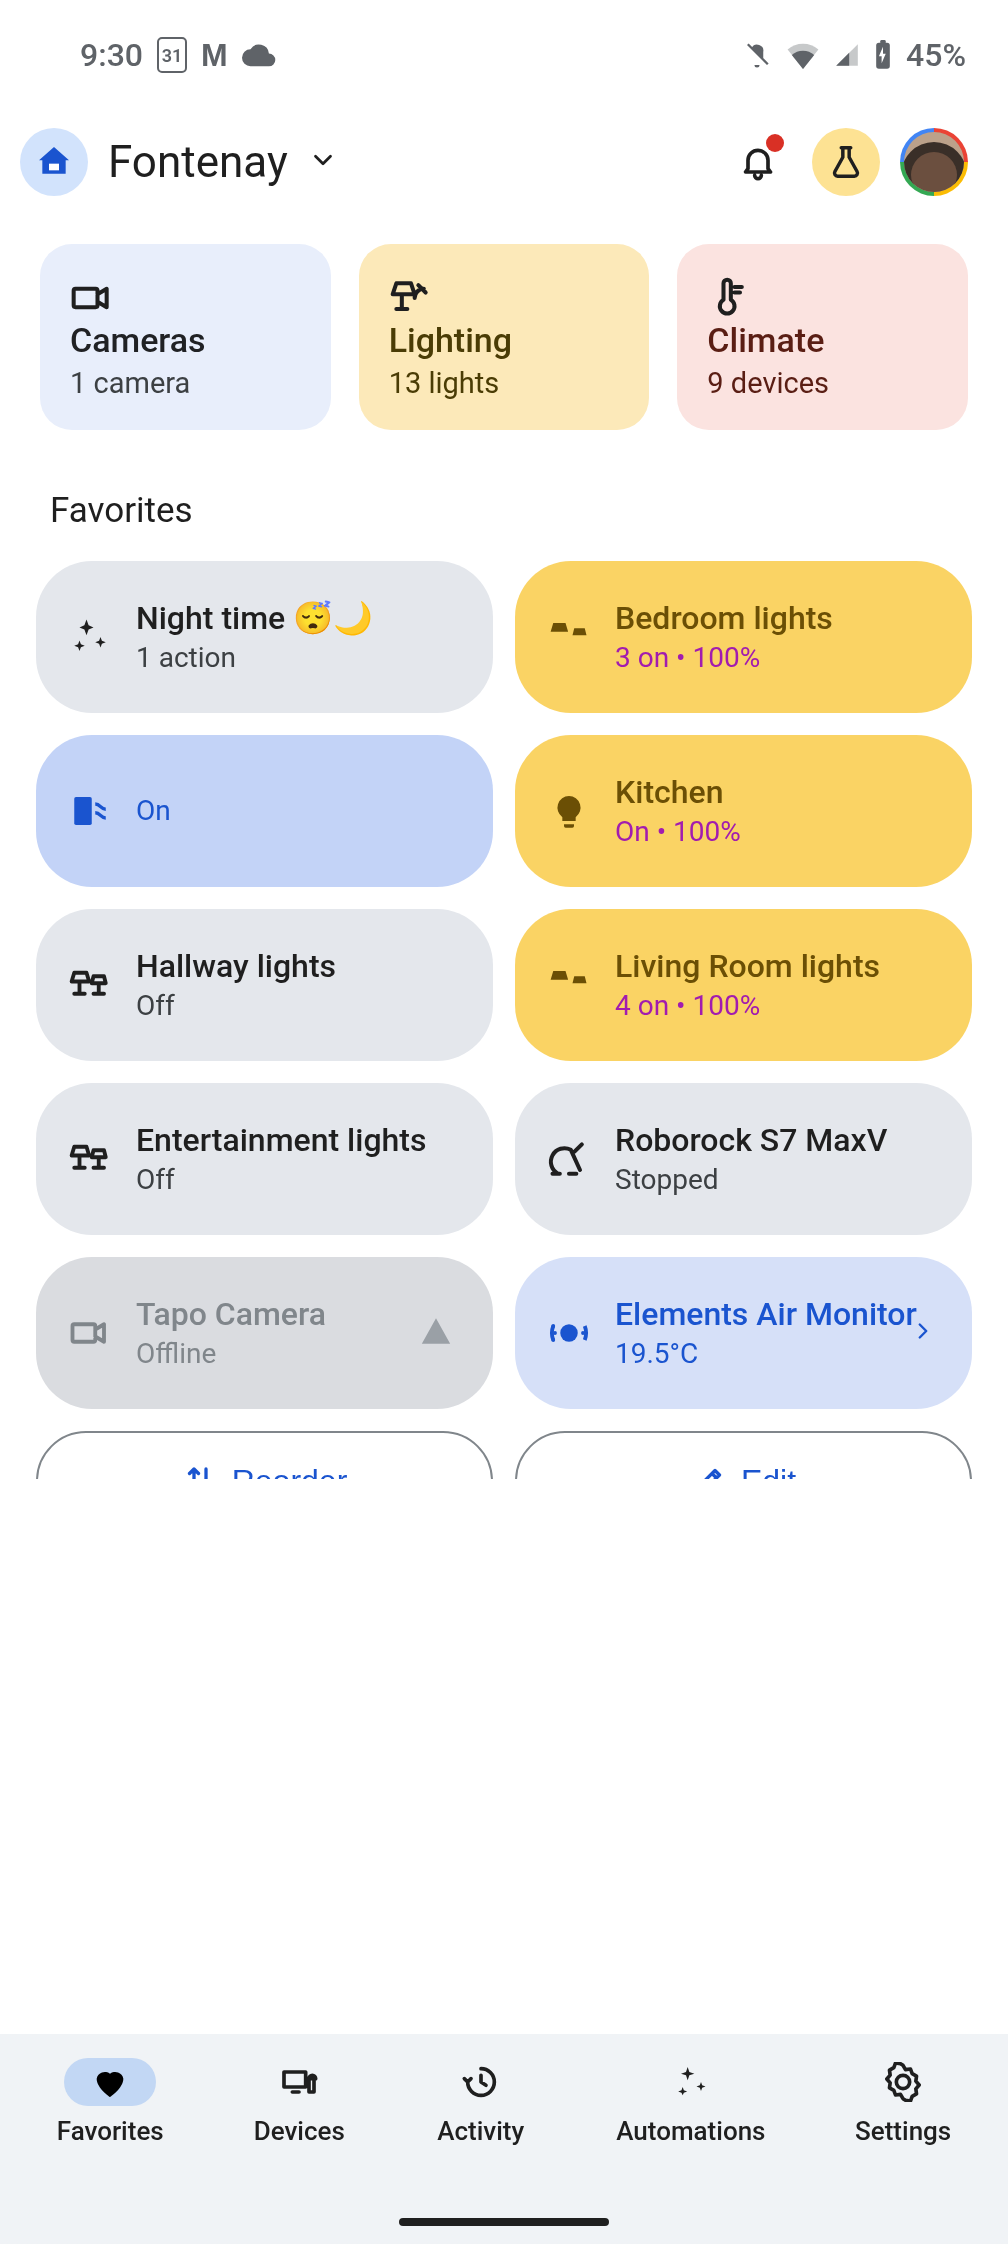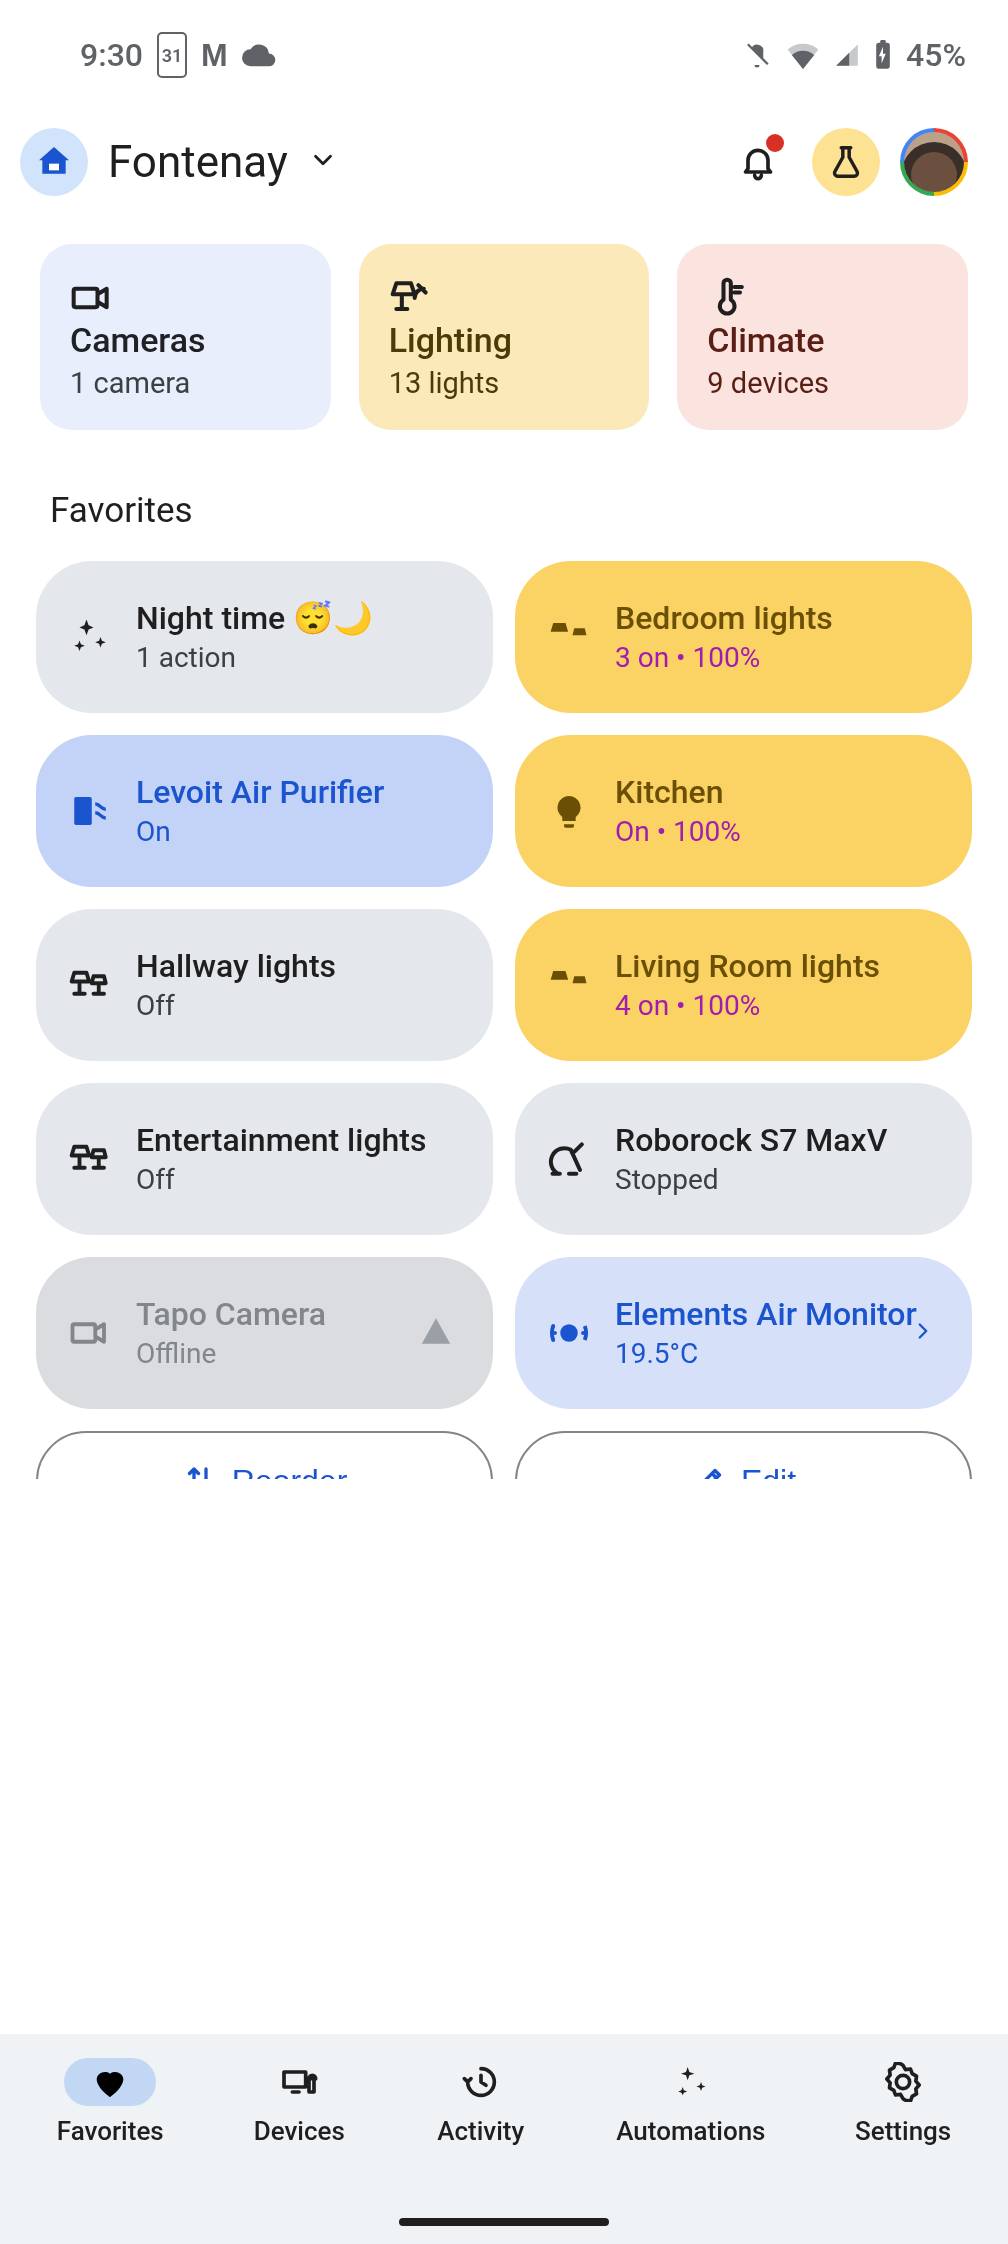--- a/index.html
+++ b/index.html
@@ -2,21 +2,21 @@
 <html><head>
 <meta charset="utf-8">
 <style>
   * { box-sizing: border-box; margin: 0; padding: 0; }
   html, body { width: 1008px; height: 2244px; font-family: 'Google Sans', Roboto, Arial, sans-serif; background: #fff; color: #1f1f1f; overflow: hidden; }
 
   
   .status-bar { display: flex; align-items: center; justify-content: space-between; padding: 30px 42px 0 80px; height: 80px; font-size: 32px; font-weight: 500; color: #5f6368; }
   .status-left, .status-right { display: flex; align-items: center; gap: 14px; }
   .status-left span, .status-right span { display: inline-flex; align-items: center; }
-  .cal-icon { border: 2.5px solid #5f6368; border-radius: 5px; width: 30px; height: 46px; font-size: 18px; display:flex; align-items:center; justify-content:center; font-weight:600;}
+  .cal-icon { border: 2.5px solid #5f6368; border-radius: 5px; width: 30px; height: 36px; font-size: 18px; display:flex; align-items:center; justify-content:center; font-weight:600;}
   .gmail-icon { font-family: Arial; font-weight: 700; }
   .cloud-icon svg { display:block; }
 
   
   .header { display: flex; align-items: center; padding: 48px 40px 24px 20px; gap: 20px; }
   .home-badge { width: 68px; height: 68px; border-radius: 50%; background: #d2e3fc; display:flex; align-items:center; justify-content:center; }
   .home-badge svg { width: 40px; height: 40px; }
   .home-name { font-size: 44px; font-weight: 400; letter-spacing: 0; }
   .chevron { margin-left: 6px; }
   .header-spacer { flex: 1; }
@@ -221,21 +221,20 @@
   </div>
 
   <div class="fav-card c-bluelt">
     <div class="fav-icon">
       <svg width="42" height="42" viewBox="0 0 24 24" fill="#1a54cf">
           <rect x="3" y="4" width="10" height="16" rx="1"></rect>
           <path stroke="#1a54cf" stroke-width="2" fill="none" d="M15 8c3 0 3 3 6 3M15 13c3 0 3 3 6 3"></path>
         </svg>
     </div>
     <div class="fav-text">
-      <div class="fav-title">Levoit Air Purifier</div>
       <div class="fav-sub">On</div>
     </div>
   </div>
 
   <div class="fav-card c-amber">
     <div class="fav-icon">
       <svg width="40" height="40" viewBox="0 0 24 24" fill="#6b4f05">
           <path d="M12 3a7 7 0 00-4 12.7V18h8v-2.3A7 7 0 0012 3zM9 20h6v1a1 1 0 01-1 1h-4a1 1 0 01-1-1z"></path>
         </svg>
     </div>

